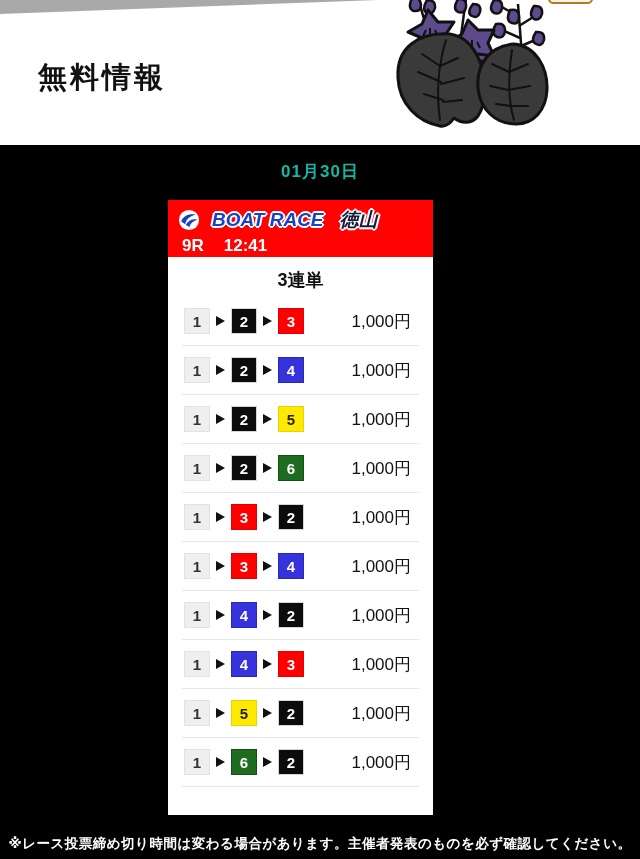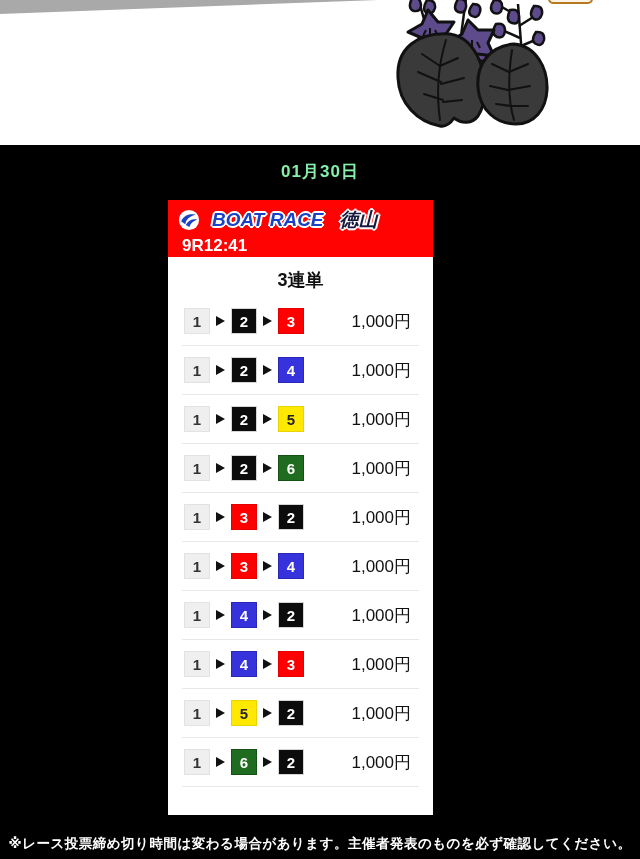--- a/index.html
+++ b/index.html
@@ -36,21 +36,21 @@
     font-size:29px; font-weight:bold; color:#111;
     letter-spacing:3px;
   }
   .plant { position:absolute; top:-4px; right:90px; width:162px; height:136px; }
 
   
   .main-area { width:640px; height:714px; background:#000; }
   .date-heading {
     padding-top:17px;
     text-align:center;
-    color:#86efac; font-size:17px; font-weight:bold;
+    color:#14b8a6; font-size:17px; font-weight:bold;
     letter-spacing:1px;
     line-height:20px;
   }
 
   
   .card { width:265px; margin:18px 0 0 168px; }
   .card-header { background:#ff0202; height:57px; padding:7px 0 0 10px; }
   .brand-row { display:flex; align-items:center; }
   .brand-logo { width:22px; height:22px; flex:0 0 22px; }
   .white-outline {
@@ -62,21 +62,21 @@
     margin-left:12px;
     font-style:italic; font-weight:800; font-size:19px;
     color:#1a42c4; letter-spacing:0;
   }
   .venue-text {
     margin-left:16px;
     font-style:italic; font-weight:800; font-size:19px;
     color:#171a3d;
   }
   .race-row {
-    display:flex; 
+    display:flex; gap:20px;
     color:#fff; font-weight:bold; font-size:17px;
     padding:3px 0 0 4px;
   }
   .card-body { background:#fff; padding-bottom:28px; }
   .bet-type {
     text-align:center; color:#111;
     font-size:18px; font-weight:bold;
     padding:12px 0 6px; line-height:22px;
   }
   .bet-row { display:flex; align-items:center; height:48px; padding:0 22px 0 16px; }
@@ -108,20 +108,21 @@
     color:#fff; font-size:13.5px; font-weight:bold;
     letter-spacing:0.5px;
   }
 </style>
 </head>
 <body>
 
 <div class="top-header">
   <div class="gray-slash"></div>
   <div class="clipped-button"></div>
+  <h1 class="page-title">無料情報</h1>
 
   <svg class="plant" viewBox="0 0 162 136">
 
     <g stroke="#111" stroke-width="2.5" fill="none">
       <path d="M38,30 L30,2"></path>
       <path d="M73,40 L78,2"></path>
       <path d="M134,60 L130,8"></path>
       <path d="M130,20 L112,10"></path>
       <path d="M131,30 L150,18"></path>
       <path d="M132,42 L114,34"></path>

